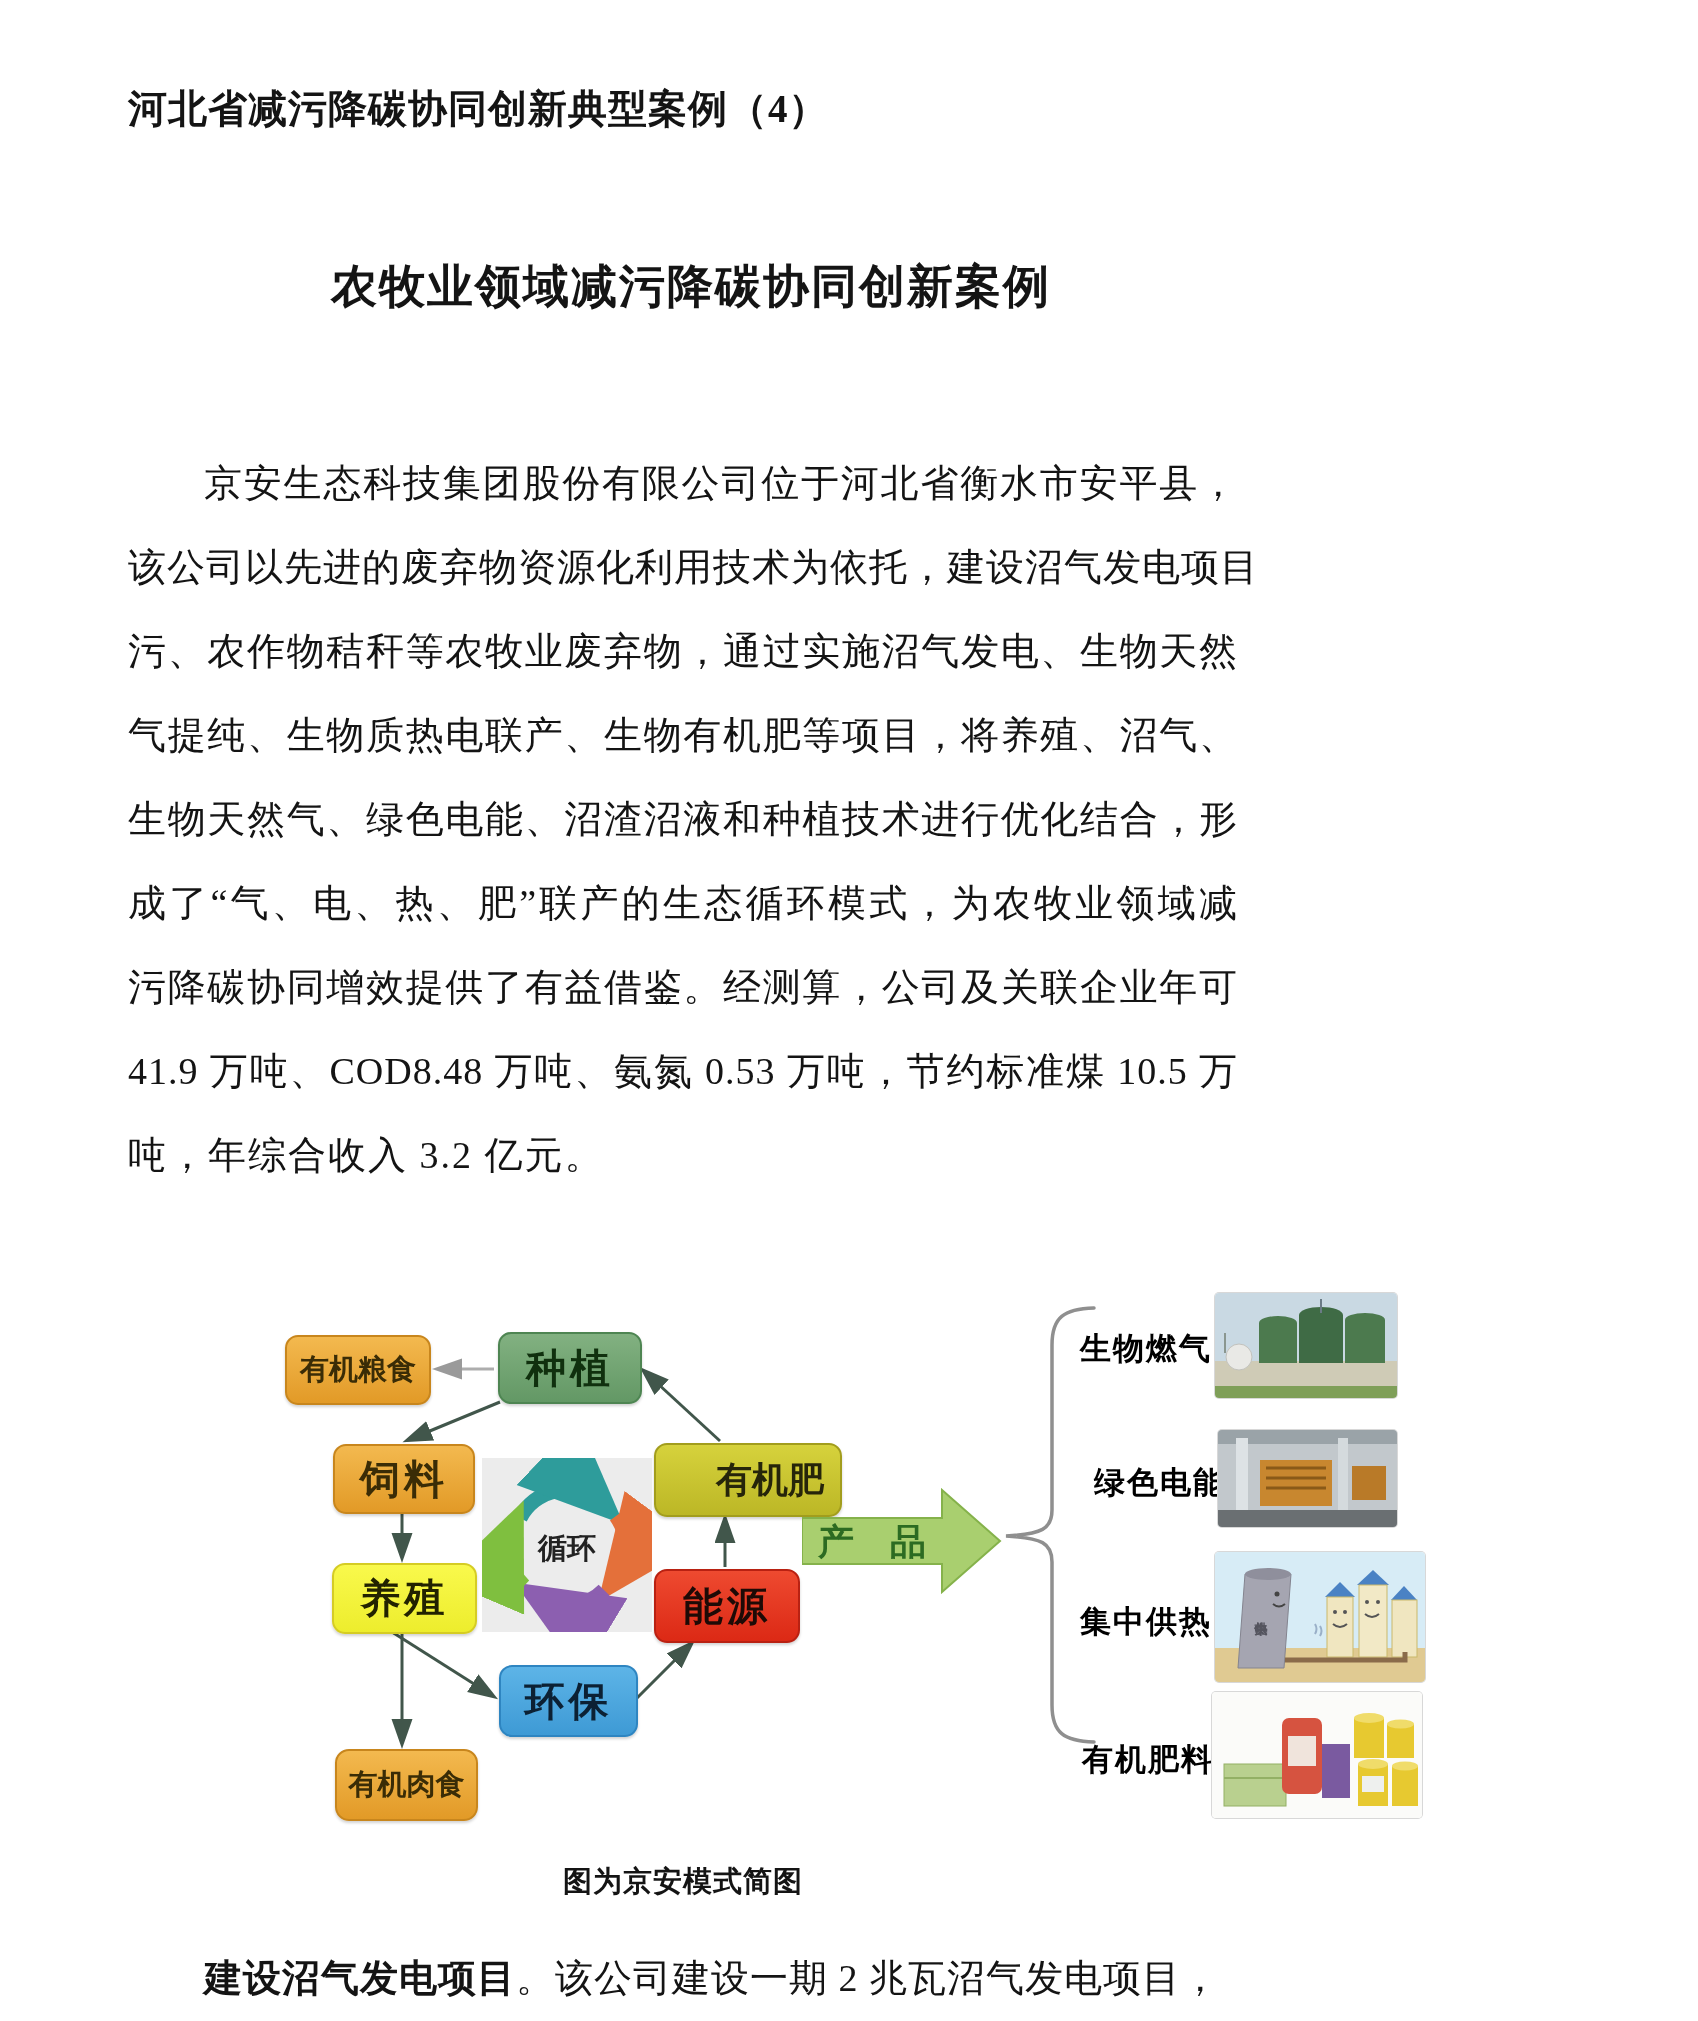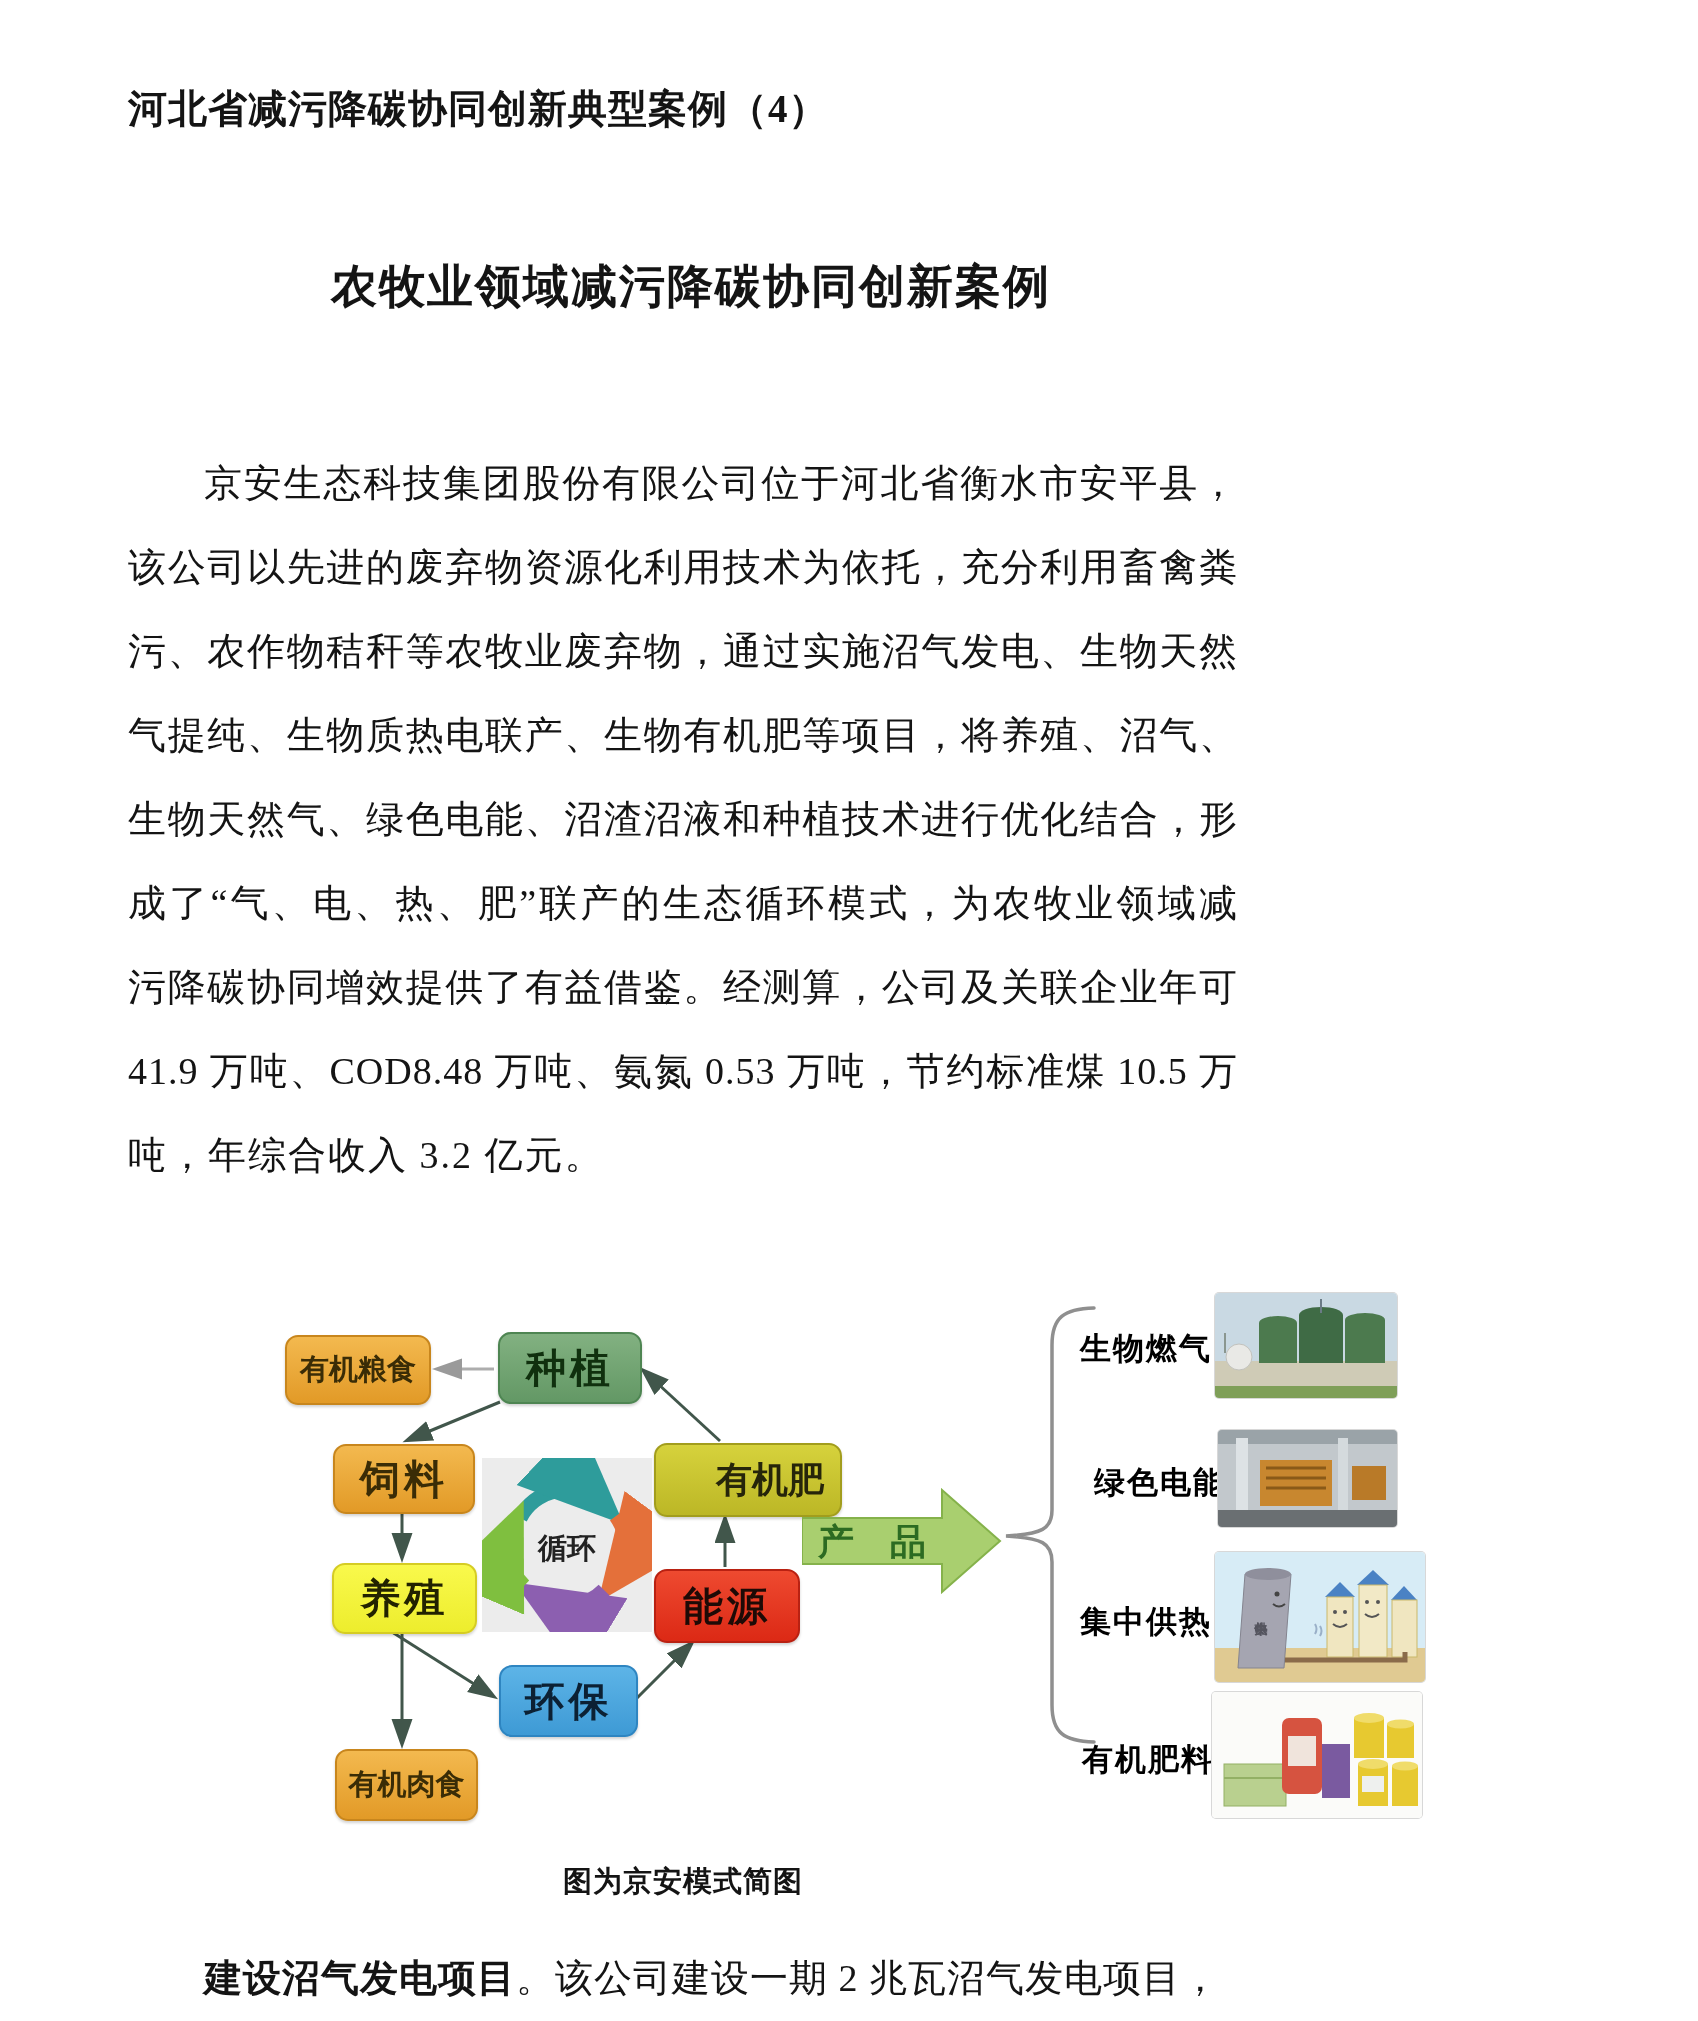--- a/index.html
+++ b/index.html
@@ -38,21 +38,21 @@
 </head>
 <body>
 
 <div class="page">
 
   <div class="doc-title">河北省减污降碳协同创新典型案例（4）</div>
   <div class="doc-heading">农牧业领域减污降碳协同创新案例</div>
 
   <div class="para1">
     <div class="bline">京安生态科技集团股份有限公司位于河北省衡水市安平县，</div>
-    <div class="bline">该公司以先进的废弃物资源化利用技术为依托，充分利用畜禽粪</div>
+    <div class="bline">该公司以先进的废弃物资源化利用技术为依托，建设沼气发电项目</div>
     <div class="bline">污、农作物秸秆等农牧业废弃物，通过实施沼气发电、生物天然</div>
     <div class="bline">气提纯、生物质热电联产、生物有机肥等项目，将养殖、沼气、</div>
     <div class="bline">生物天然气、绿色电能、沼渣沼液和种植技术进行优化结合，形</div>
     <div class="bline">成了“气、电、热、肥”联产的生态循环模式，为农牧业领域减</div>
     <div class="bline">污降碳协同增效提供了有益借鉴。经测算，公司及关联企业年可</div>
     <div class="bline">41.9 万吨、COD8.48 万吨、氨氮 0.53 万吨，节约标准煤 10.5 万</div>
     <div class="bline">吨，年综合收入 3.2 亿元。</div>
   </div>
 
   <div class="diagram">
@@ -76,21 +76,21 @@
       <line x1="575" y1="275" x2="575" y2="227" stroke="#41564b" stroke-width="3" marker-end="url(#ahd)"></line>
     </svg>
 
     <div class="node amber" style="left:135px;top:43px;width:142px;height:66px;font-size:29px;">有机粮食</div>
     <div class="node green" style="left:348px;top:40px;width:140px;height:68px;font-size:40px;letter-spacing:4px;">种植</div>
     <div class="node amber" style="left:183px;top:152px;width:138px;height:66px;font-size:40px;letter-spacing:4px;">饲料</div>
     <div class="node olive" style="left:504px;top:151px;width:140px;height:70px;font-size:36px;">有机肥</div>
     <div class="node yellow" style="left:182px;top:271px;width:141px;height:67px;font-size:40px;letter-spacing:4px;">养殖</div>
     <div class="node red" style="left:504px;top:277px;width:142px;height:70px;font-size:40px;letter-spacing:4px;">能源</div>
     <div class="node blue" style="left:349px;top:373px;width:135px;height:68px;font-size:40px;letter-spacing:4px;">环保</div>
-    <div class="node amber" style="left:185px;top:457px;width:139px;height:68px;font-size:29px;">有机肉食</div>
+    <div class="node amber" style="left:185px;top:457px;width:139px;height:68px;font-size:29px;border-radius:14px;">有机肉食</div>
 
     <svg width="170" height="174" viewBox="0 0 170 174" style="position:absolute;left:332px;top:166px;">
       <defs>
         <marker id="mteal" markerWidth="8" markerHeight="8" refX="5" refY="3" orient="auto">
             <path d="M0,0 L7,3 L0,6 Z" fill="#2e9c9b"></path>
           </marker>
         <marker id="morange" markerWidth="8" markerHeight="8" refX="5" refY="3" orient="auto">
             <path d="M0,0 L7,3 L0,6 Z" fill="#e4703a"></path>
           </marker>
         <marker id="mpurple" markerWidth="8" markerHeight="8" refX="5" refY="3" orient="auto">

